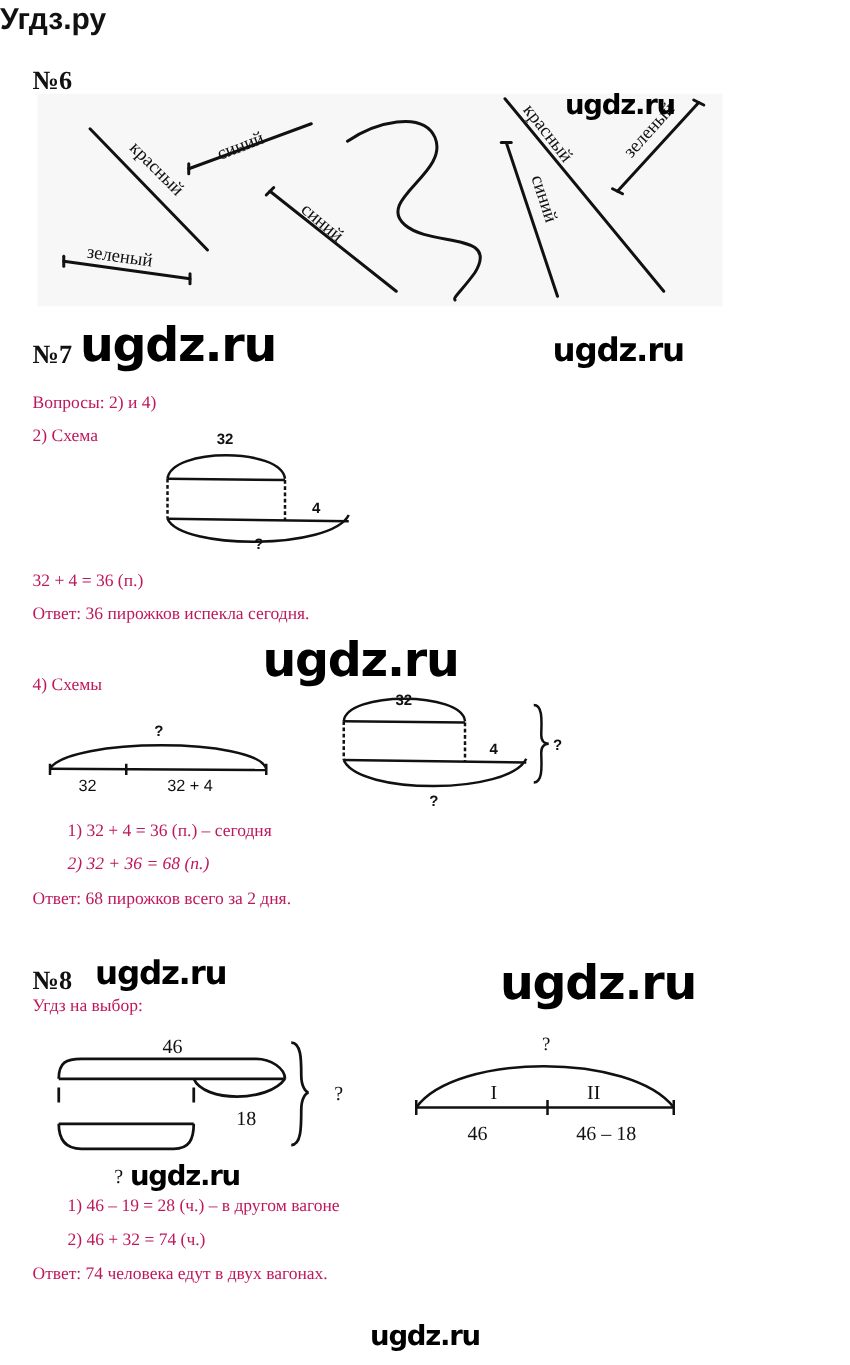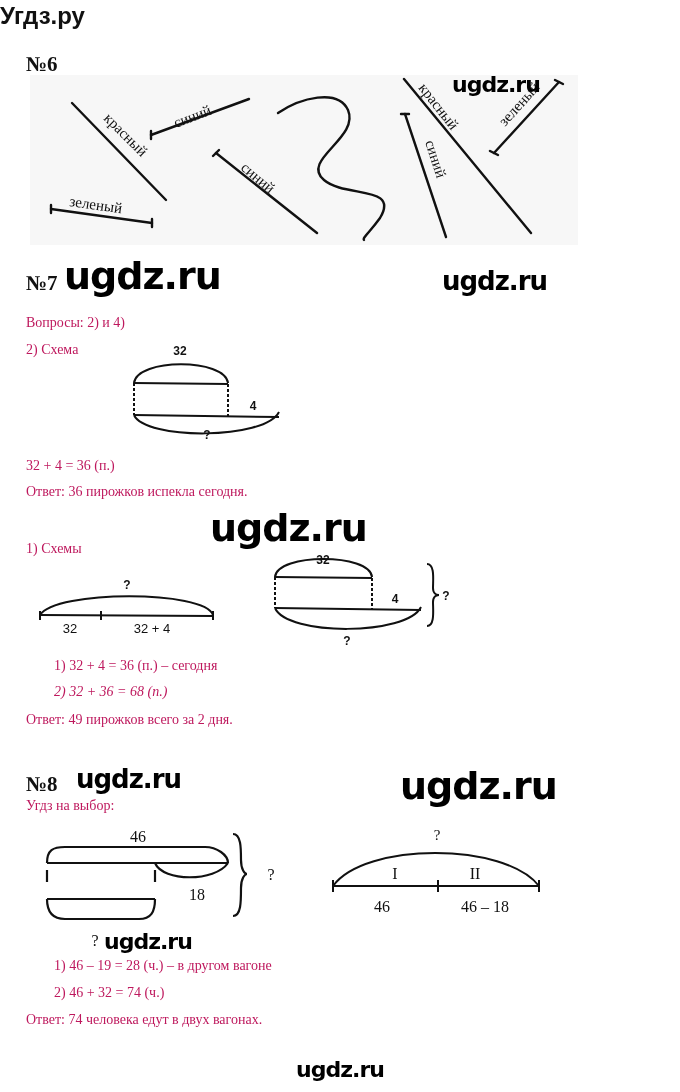--- a/index.html
+++ b/index.html
@@ -81,21 +81,21 @@
   <text x="55" y="15" text-anchor="middle" font-family="Liberation Sans, sans-serif" font-size="12" font-weight="bold">32</text>
   <text x="128" y="70" text-anchor="middle" font-family="Liberation Sans, sans-serif" font-size="12" font-weight="bold">4</text>
   <text x="82" y="99" text-anchor="middle" font-family="Liberation Sans, sans-serif" font-size="12" font-weight="bold">?</text>
 </svg>
 
 <div class="abs line" style="left:26px;top:458px;">32 + 4 = 36 (п.)</div>
 <div class="abs line" style="left:26px;top:484px;">Ответ: 36 пирожков испекла сегодня.</div>
 
 <div class="abs wm-big" style="left:210px;top:506px;">ugdz.ru</div>
 
-<div class="abs line" style="left:26px;top:541px;">1) Схемы</div>
+<div class="abs line" style="left:26px;top:541px;">4) Схемы</div>
 
 <svg class="abs" style="left:35px;top:575px;" width="185" height="65">
   <g stroke="#111" stroke-width="2" fill="none">
     <path d="M5,40 C20,15 170,15 178,40"></path>
     <line x1="5" y1="40" x2="178" y2="41"></line>
     <line x1="5" y1="36" x2="5" y2="45"></line>
     <line x1="66" y1="36" x2="66" y2="45"></line>
     <line x1="178" y1="36" x2="178" y2="45"></line>
   </g>
   <text x="92" y="14" text-anchor="middle" font-family="Liberation Sans, sans-serif" font-size="12" font-weight="bold">?</text>
@@ -114,21 +114,21 @@
     <path d="M162,14 C170,14 168,30 168,38 C168,44 172,45 174,45 C172,45 168,46 168,52 C168,60 170,76 162,76"></path>
   </g>
   <text x="58" y="14" text-anchor="middle" font-family="Liberation Sans, sans-serif" font-size="12" font-weight="bold">32</text>
   <text x="130" y="53" text-anchor="middle" font-family="Liberation Sans, sans-serif" font-size="12" font-weight="bold">4</text>
   <text x="82" y="95" text-anchor="middle" font-family="Liberation Sans, sans-serif" font-size="12" font-weight="bold">?</text>
   <text x="181" y="50" text-anchor="middle" font-family="Liberation Sans, sans-serif" font-size="12" font-weight="bold">?</text>
 </svg>
 
 <div class="abs line" style="left:54px;top:658px;">1) 32 + 4 = 36 (п.) – сегодня</div>
 <div class="abs line" style="left:54px;top:684px;font-style:italic;">2) 32 + 36 = 68 (п.)</div>
-<div class="abs line" style="left:26px;top:712px;">Ответ: 49 пирожков всего за 2 дня.</div>
+<div class="abs line" style="left:26px;top:712px;">Ответ: 68 пирожков всего за 2 дня.</div>
 
 <div class="abs num" style="left:26px;top:772px;">№8</div>
 <div class="abs wm-med" style="left:76px;top:764px;">ugdz.ru</div>
 <div class="abs wm-big" style="left:400px;top:764px;">ugdz.ru</div>
 
 <div class="abs line" style="left:26px;top:798px;">Угдз на выбор:</div>
 
 <svg class="abs" style="left:35px;top:820px;" width="260" height="130">
   <g stroke="#111" stroke-width="2.2" fill="none">
     <path d="M12,43 C12,30 18,27 30,27 L170,27 C182,27 193,35 193,43"></path>

